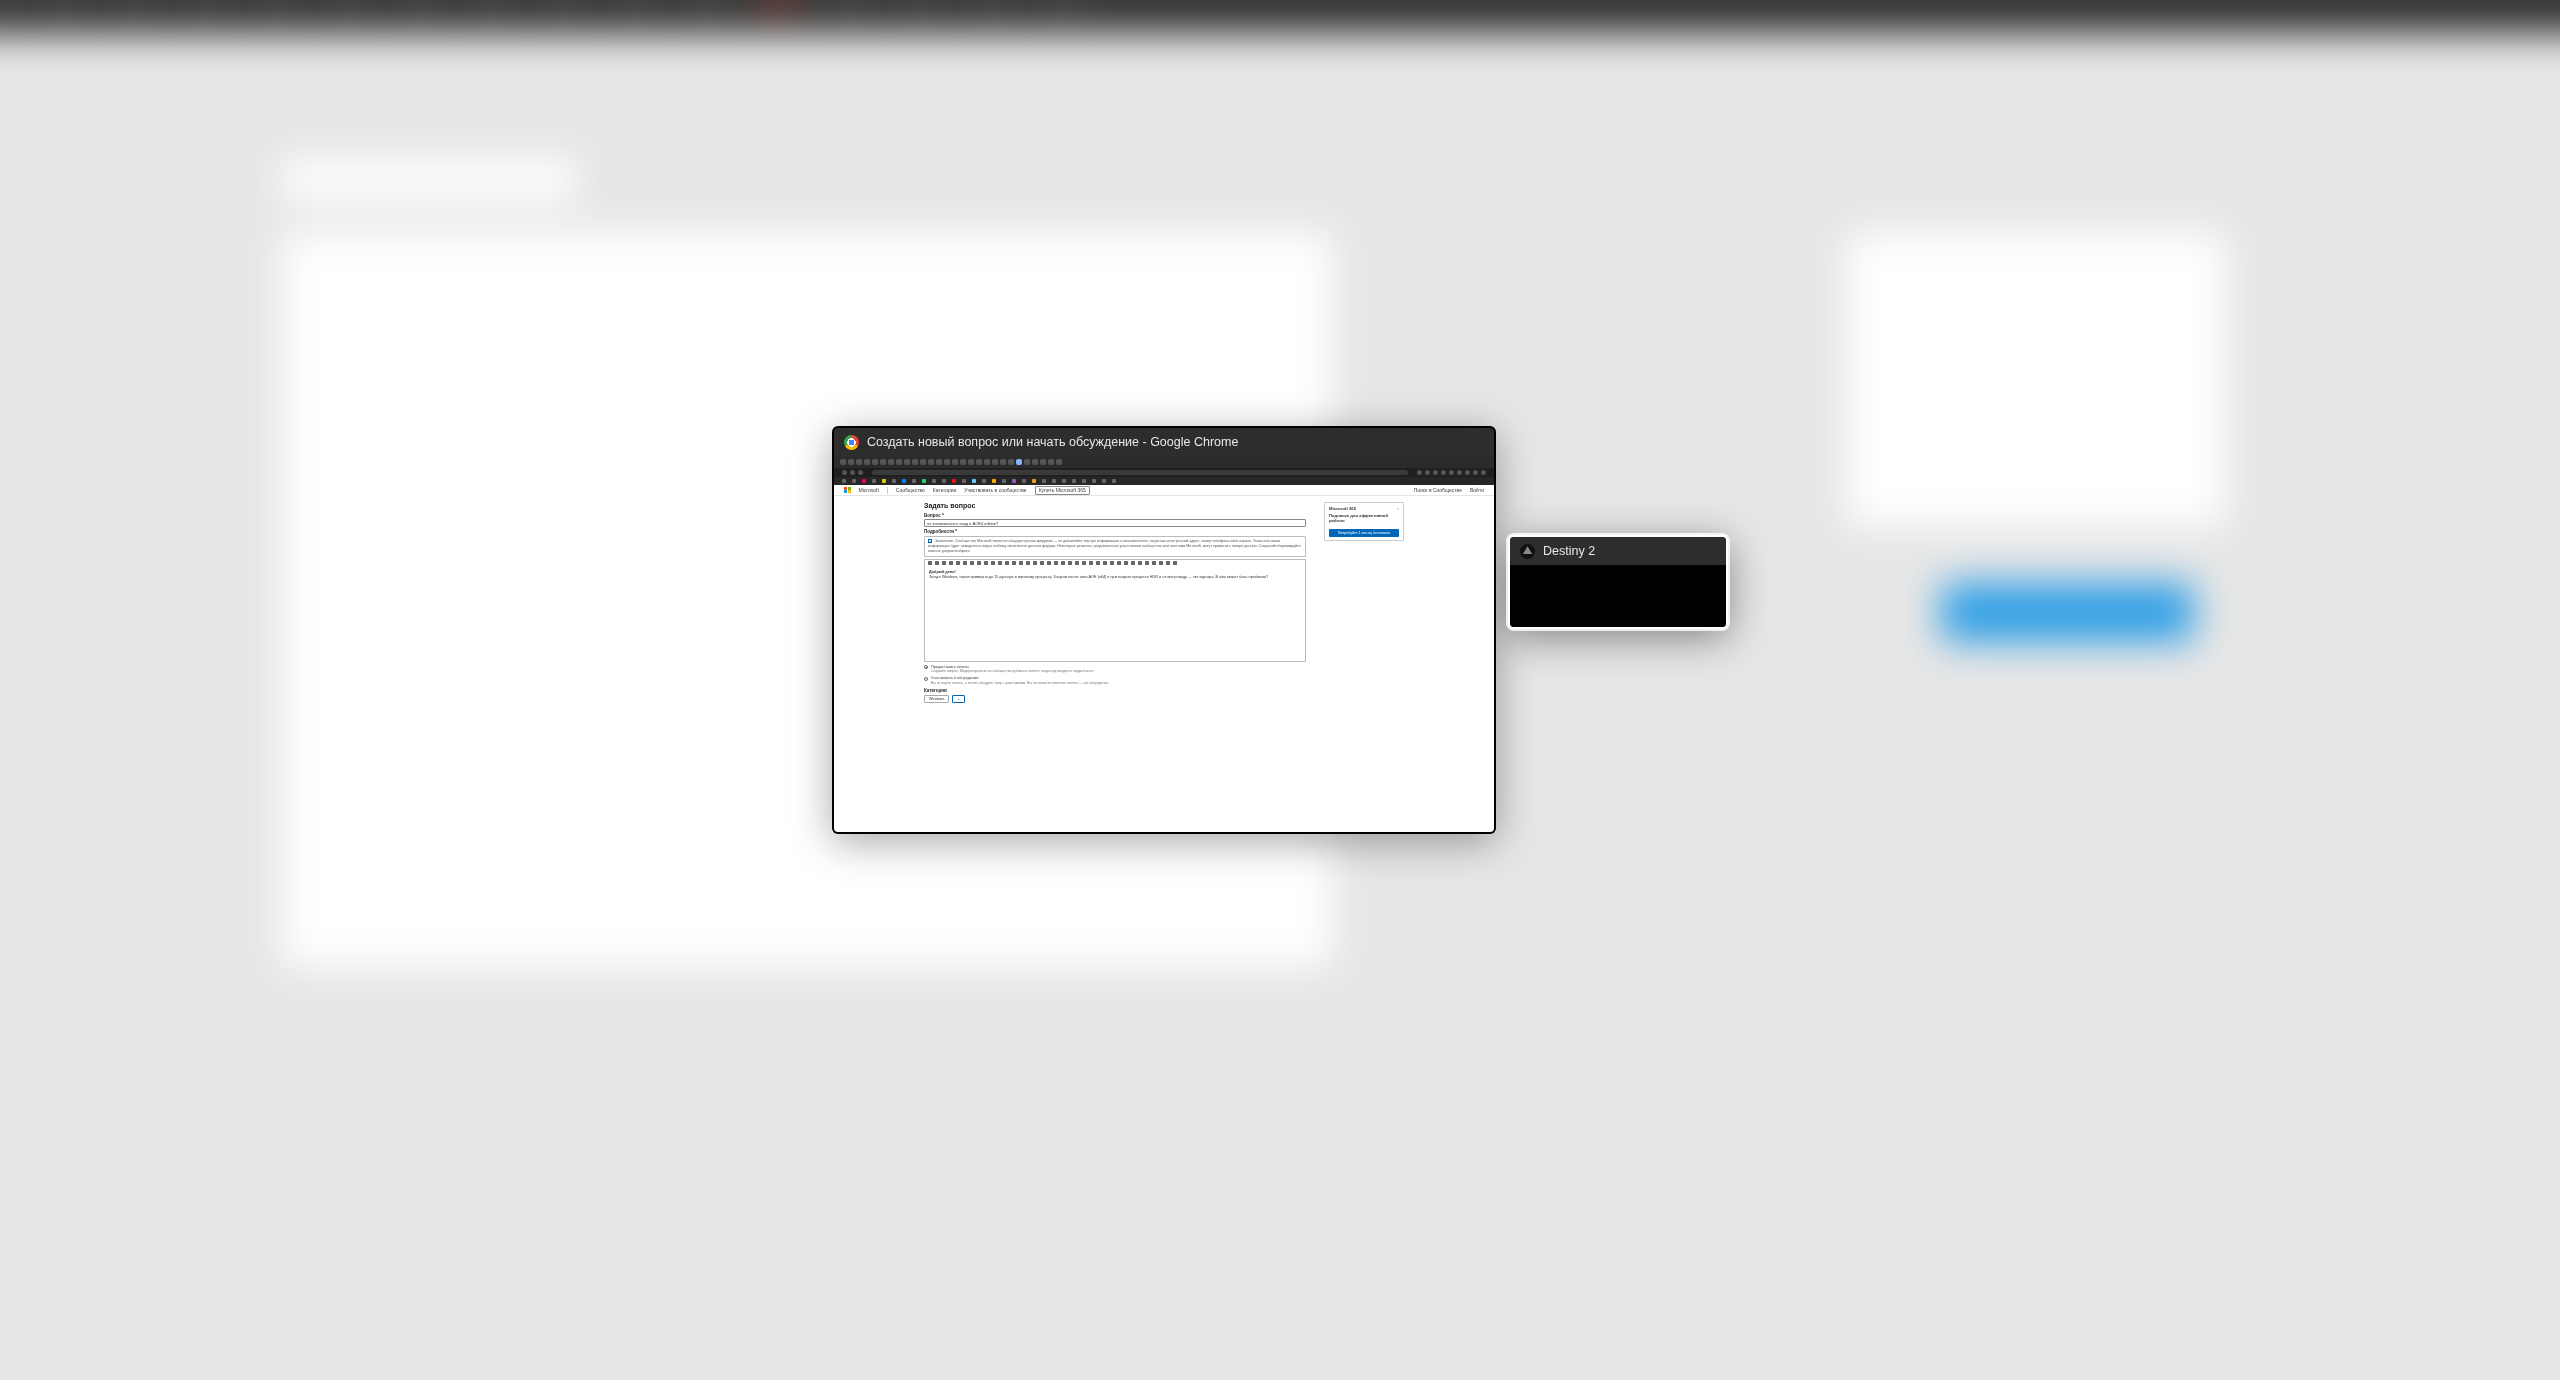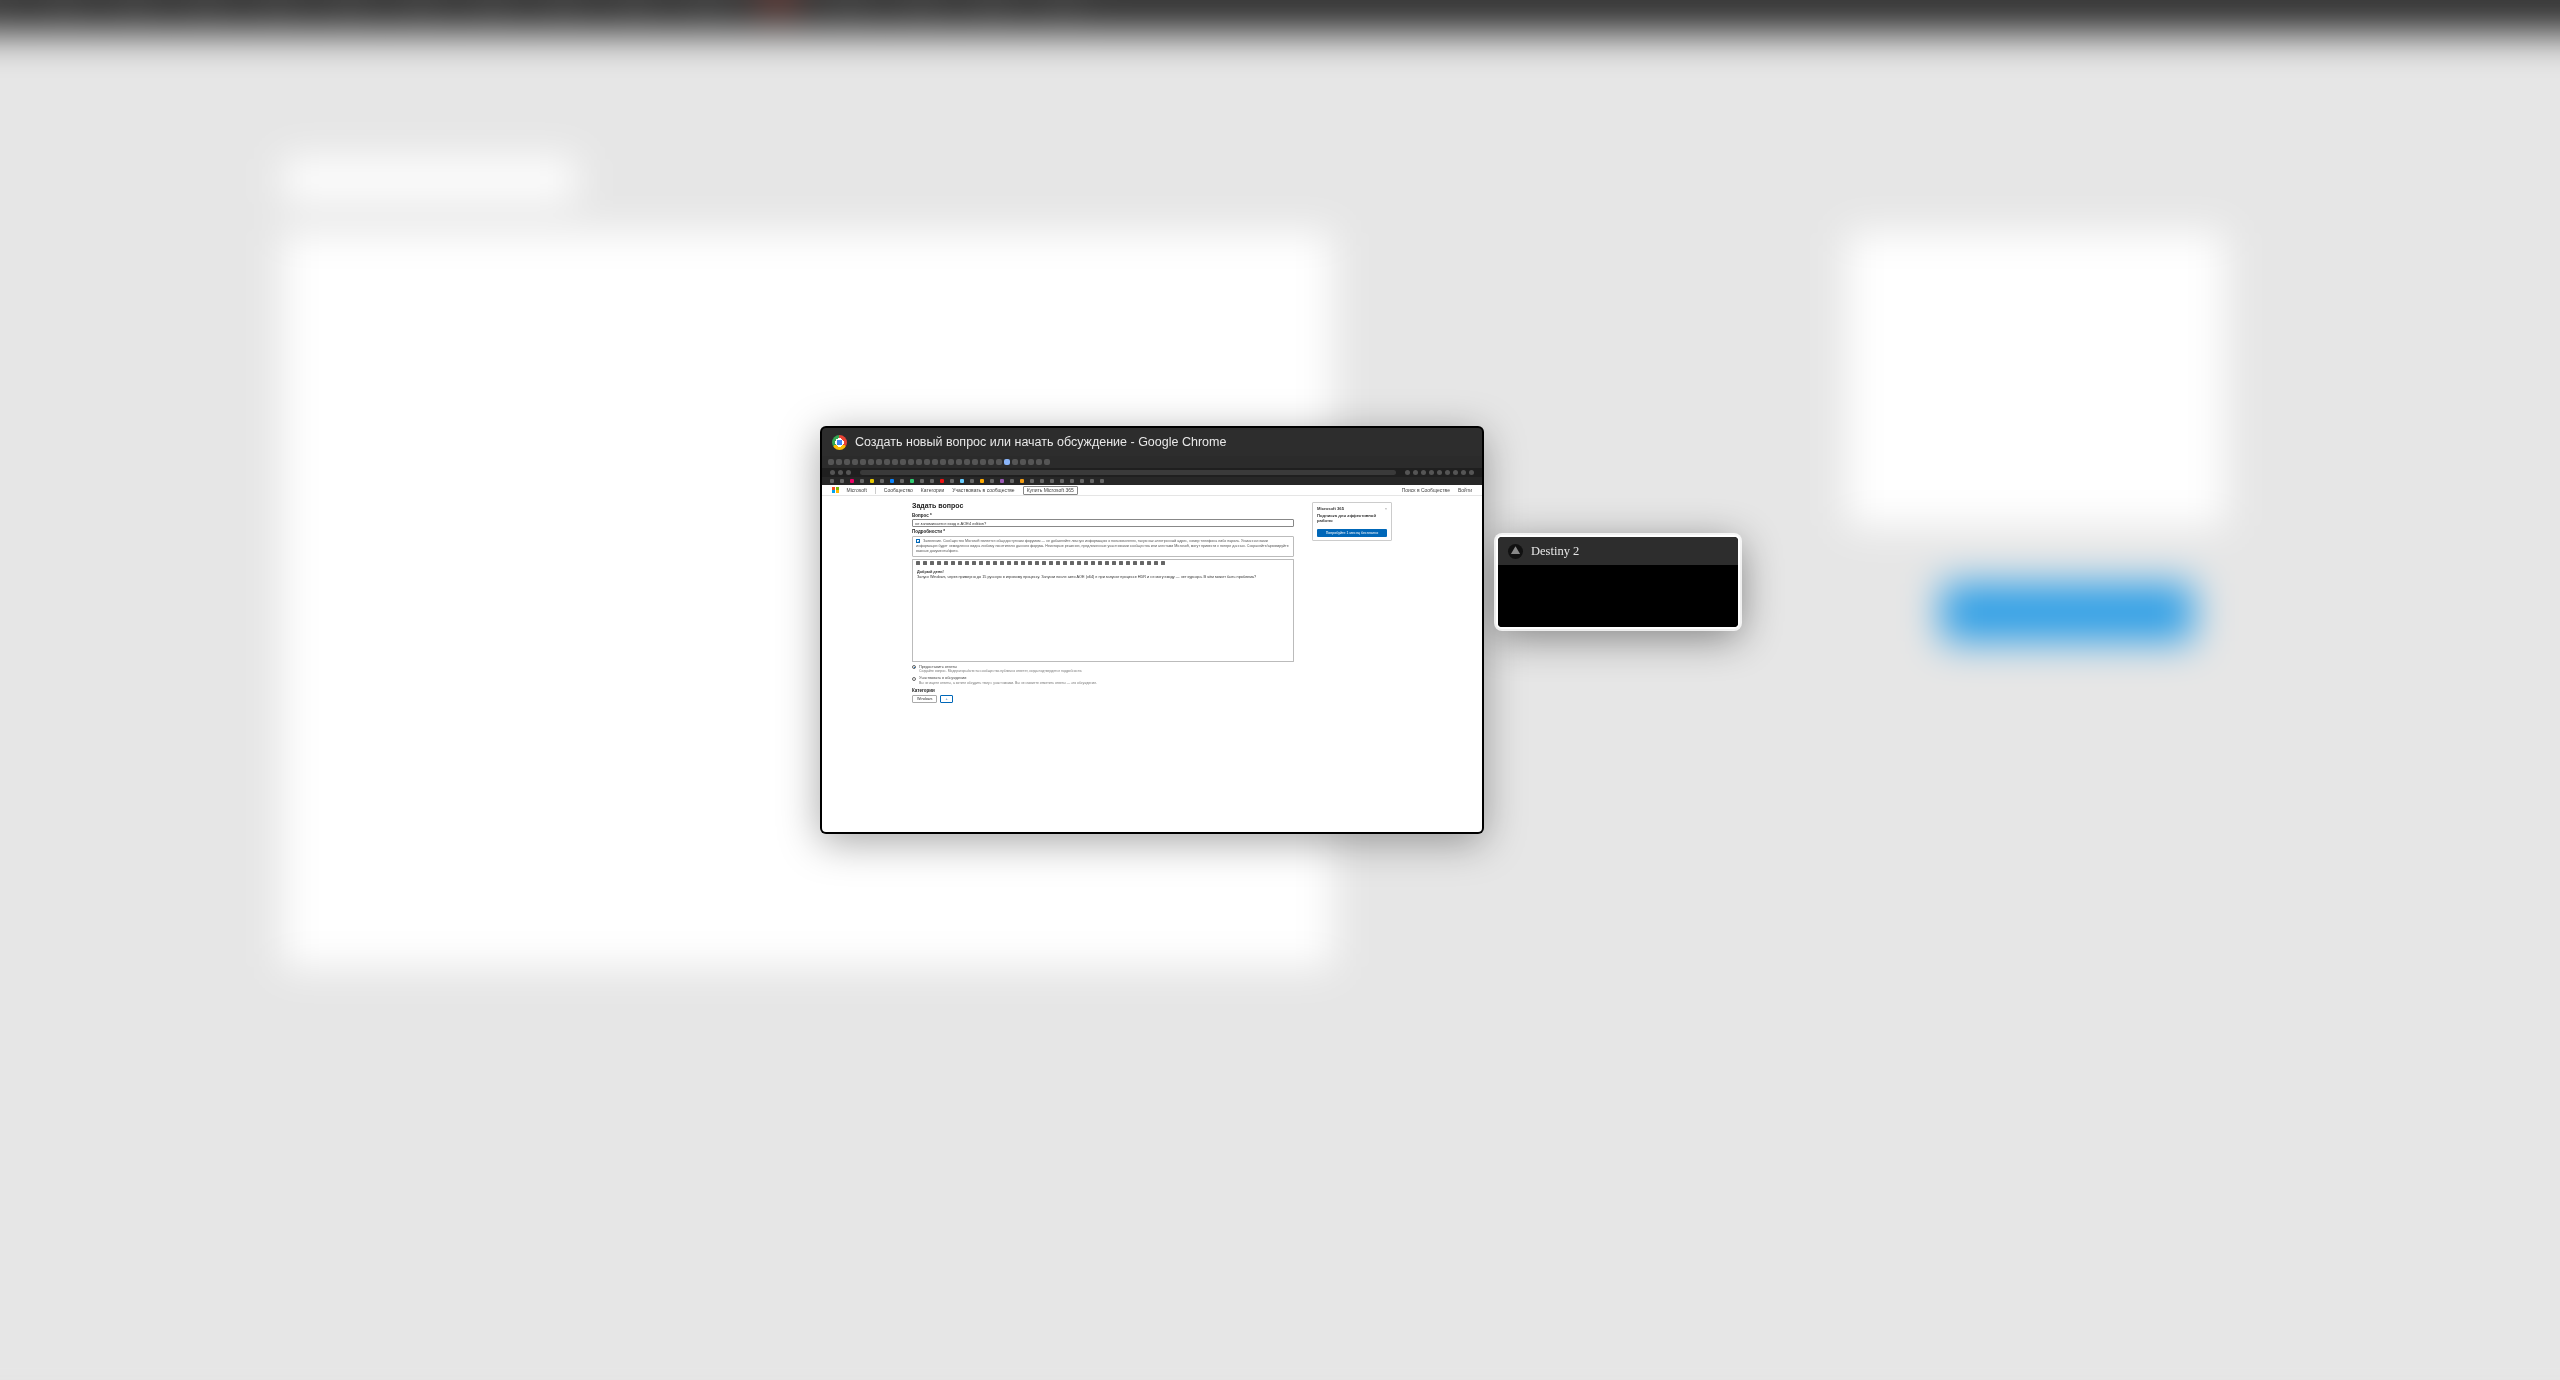--- a/index.html
+++ b/index.html
@@ -220,23 +220,22 @@
   .side-card .x { float: right; color: #888; }
   .side-card .brand { font-weight: 600; font-size: 4.2px; margin-bottom: 2px; }
   .side-card .lead { font-size: 4.2px; font-weight: 600; line-height: 1.3; }
   .side-card .btn {
     margin-top: 5px; background: #0067b8; color: #fff; text-align: center;
     font-size: 3.6px; padding: 2px 0; border-radius: 1px;
   }
 
   
   .destiny-card {
-    width: 244px; height: 94px;
+    width: 220px; height: 94px;
     margin-top: -216px;
-    font-family: Liberation Serif, serif;
   }
   .destiny-card .preview { background: #000; }
 </style>
 </head>
 <body>
 
 <div class="bg-blur">
   <div class="bg-topbar">
     <div class="dots">
       <span></span>

